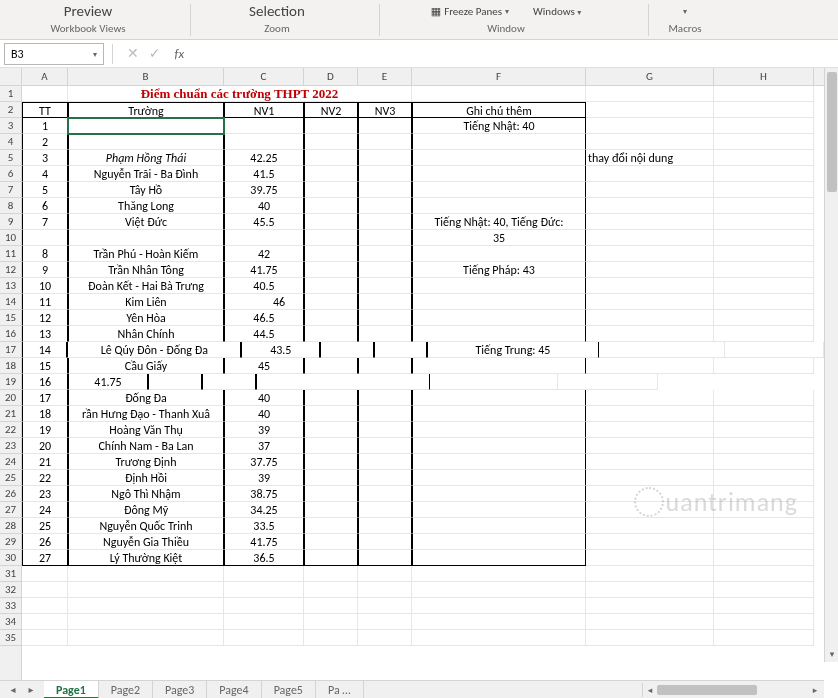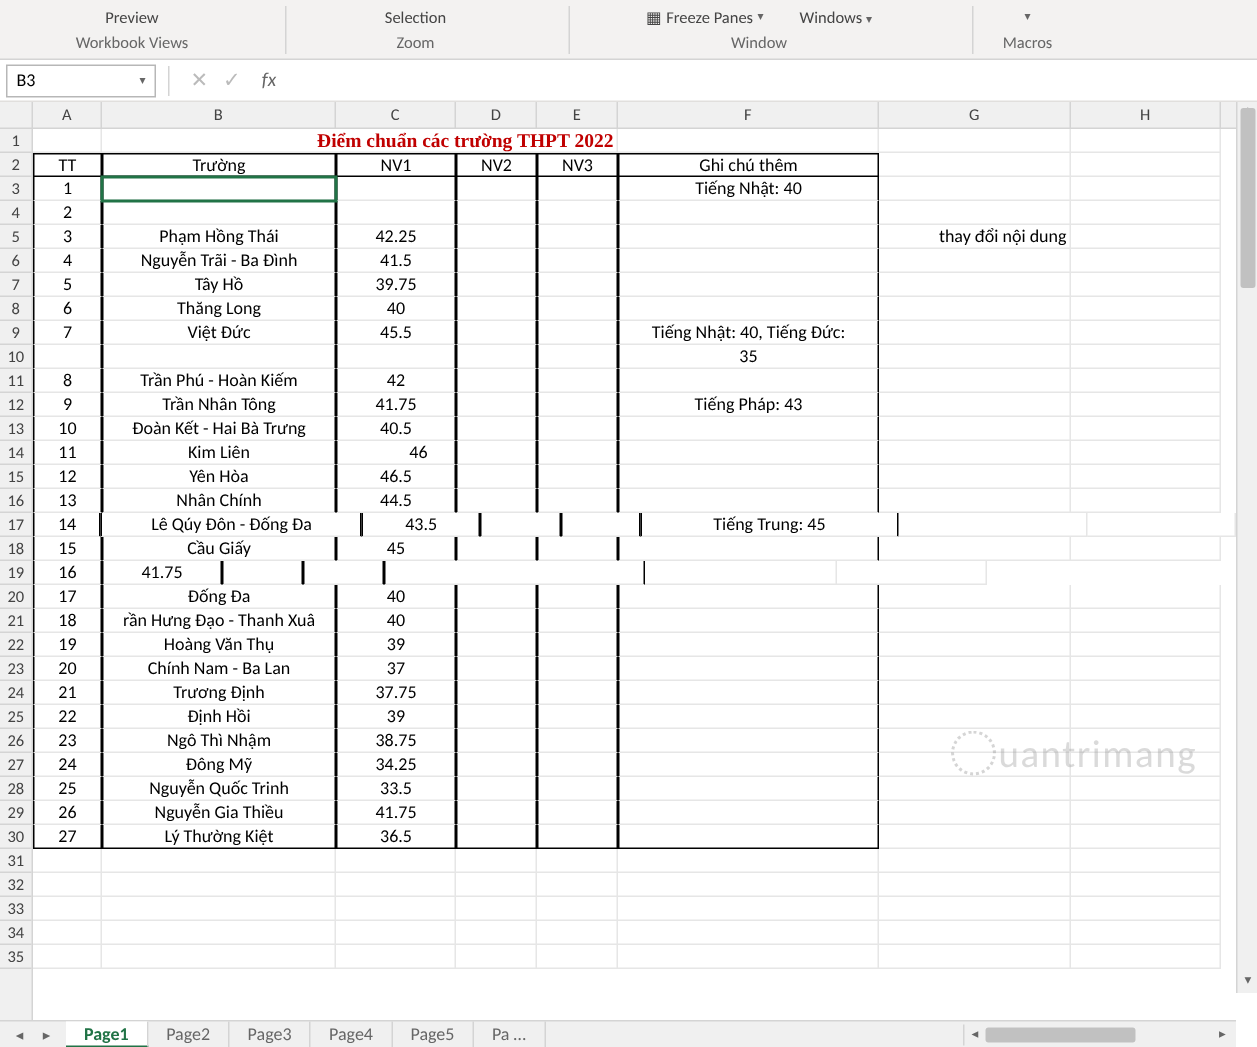--- a/index.html
+++ b/index.html
@@ -7,21 +7,21 @@
 
 .ribbon { height: 40px; background: #f3f2f1; border-bottom: 1px solid #d4d4d4; display: flex; align-items: flex-start; padding: 2px 8px; }
 .ribbon-group { display: flex; flex-direction: column; align-items: center; margin-right: 16px; min-width: 80px; }
 .ribbon-group-top { display: flex; gap: 4px; font-size: 11px; color: #444; height: 18px; align-items: center; }
 .ribbon-group-label { font-size: 11px; color: #666; margin-top: 2px; height: 16px; }
 .ribbon-sep { width: 1px; height: 32px; background: #d4d4d4; margin: 2px 6px 0; }
 .rg-views { min-width: 160px; }
 .rg-zoom { min-width: 160px; }
 .rg-window { min-width: 240px; }
 .rg-macros { min-width: 60px; }
-.rg-pre { font-size: 11px; padding: 0 4px; }
+.rg-pre { font-size: 15px; padding: 0 4px; }
 .rg-free { font-size: 11px; display: flex; align-items: center; gap: 3px; }
 .carets { font-size: 8px; color: #666; }
 
 .namebox-row { height: 28px; border-bottom: 1px solid #e1dfdd; display: flex; align-items: center; padding: 2px 4px; gap: 4px; background: #fff; }
 .namebox { width: 100px; height: 22px; border: 1px solid #b7b7b7; display: flex; align-items: center; padding: 0 6px; font-size: 12px; position: relative; }
 .namebox .dd { margin-left: auto; font-size: 8px; color: #666; }
 .fx-sep { width: 1px; height: 20px; background: #d4d4d4; margin: 0 4px; }
 .fx-icons { display: flex; gap: 10px; color: #bbb; font-size: 14px; padding: 0 6px; }
 .fx-label { font-style: italic; font-size: 13px; color: #666; padding: 0 4px; }
 .formula-input { flex: 1; height: 22px; border: none; outline: none; font-size: 12px; padding: 0 4px; }
@@ -65,21 +65,21 @@
 .tab.active { background: #fff; color: #217346; font-weight: bold; border-bottom: 2px solid #217346; }
 .tabs .spacer { flex: 1; }
 .tabs .hsb { width: 180px; height: 14px; background: #f0f0f0; display: flex; align-items: center; border-left: 1px solid #d4d4d4; margin-right: 2px; }
 .tabs .hsb .harr { width: 14px; text-align: center; font-size: 9px; color: #666; }
 .tabs .hsb .htrack { flex: 1; position: relative; height: 10px; }
 .tabs .hsb .hthumb { position: absolute; left: 0; width: 100px; height: 10px; background: #c1c1c1; border-radius: 2px; }
 
 .watermark { position: absolute; right: 40px; bottom: 180px; font-size: 26px; color: rgba(150,150,150,0.35); font-weight: 400; letter-spacing: 1px; pointer-events: none; display: flex; align-items: center; gap: 2px; }
 .watermark .gear { width: 30px; height: 30px; border: 2px dotted rgba(150,150,150,0.4); border-radius: 50%; display: inline-block; position: relative; }
 
-.overflow { overflow: visible !important; white-space: nowrap; text-align: right; }
+.overflow { overflow: visible !important; white-space: nowrap; }
 </style>
 </head>
 <body>
 
 <div class="ribbon">
   <div class="ribbon-group rg-views">
     <div class="ribbon-group-top">
       <span class="rg-pre">Preview</span>
     </div>
     <div class="ribbon-group-label">Workbook Views</div>
@@ -204,21 +204,21 @@
         <div class="gcell col-B center bordered-lr" style="width: 156px;"></div>
         <div class="gcell col-C center bordered-lr" style="width: 80px;"></div>
         <div class="gcell col-D bordered-lr" style="width: 54px;"></div>
         <div class="gcell col-E bordered-lr" style="width: 54px;"></div>
         <div class="gcell col-F center bordered-lr" style="width: 174px;"></div>
         <div class="gcell col-G overflow" style="width: 128px;"></div>
         <div class="gcell col-H" style="width: 100px;"></div>
       </div>
       <div class="grow">
         <div class="gcell col-A center bordered-lr" style="width: 46px;">3</div>
-        <div class="gcell col-B center bordered-lr" style="width: 156px;">Phạm Hồng Thái</div>
+        <div class="gcell col-B center bordered-lr" style="width: 156px; font-style: italic;">Phạm Hồng Thái</div>
         <div class="gcell col-C center bordered-lr" style="width: 80px;">42.25</div>
         <div class="gcell col-D bordered-lr" style="width: 54px;"></div>
         <div class="gcell col-E bordered-lr" style="width: 54px;"></div>
         <div class="gcell col-F center bordered-lr" style="width: 174px;"></div>
         <div class="gcell col-G overflow" style="width: 128px;">thay đổi nội dung</div>
         <div class="gcell col-H" style="width: 100px;"></div>
       </div>
       <div class="grow">
         <div class="gcell col-A center bordered-lr" style="width: 46px;">4</div>
         <div class="gcell col-B center bordered-lr" style="width: 156px;">Nguyễn Trãi - Ba Đình</div>

